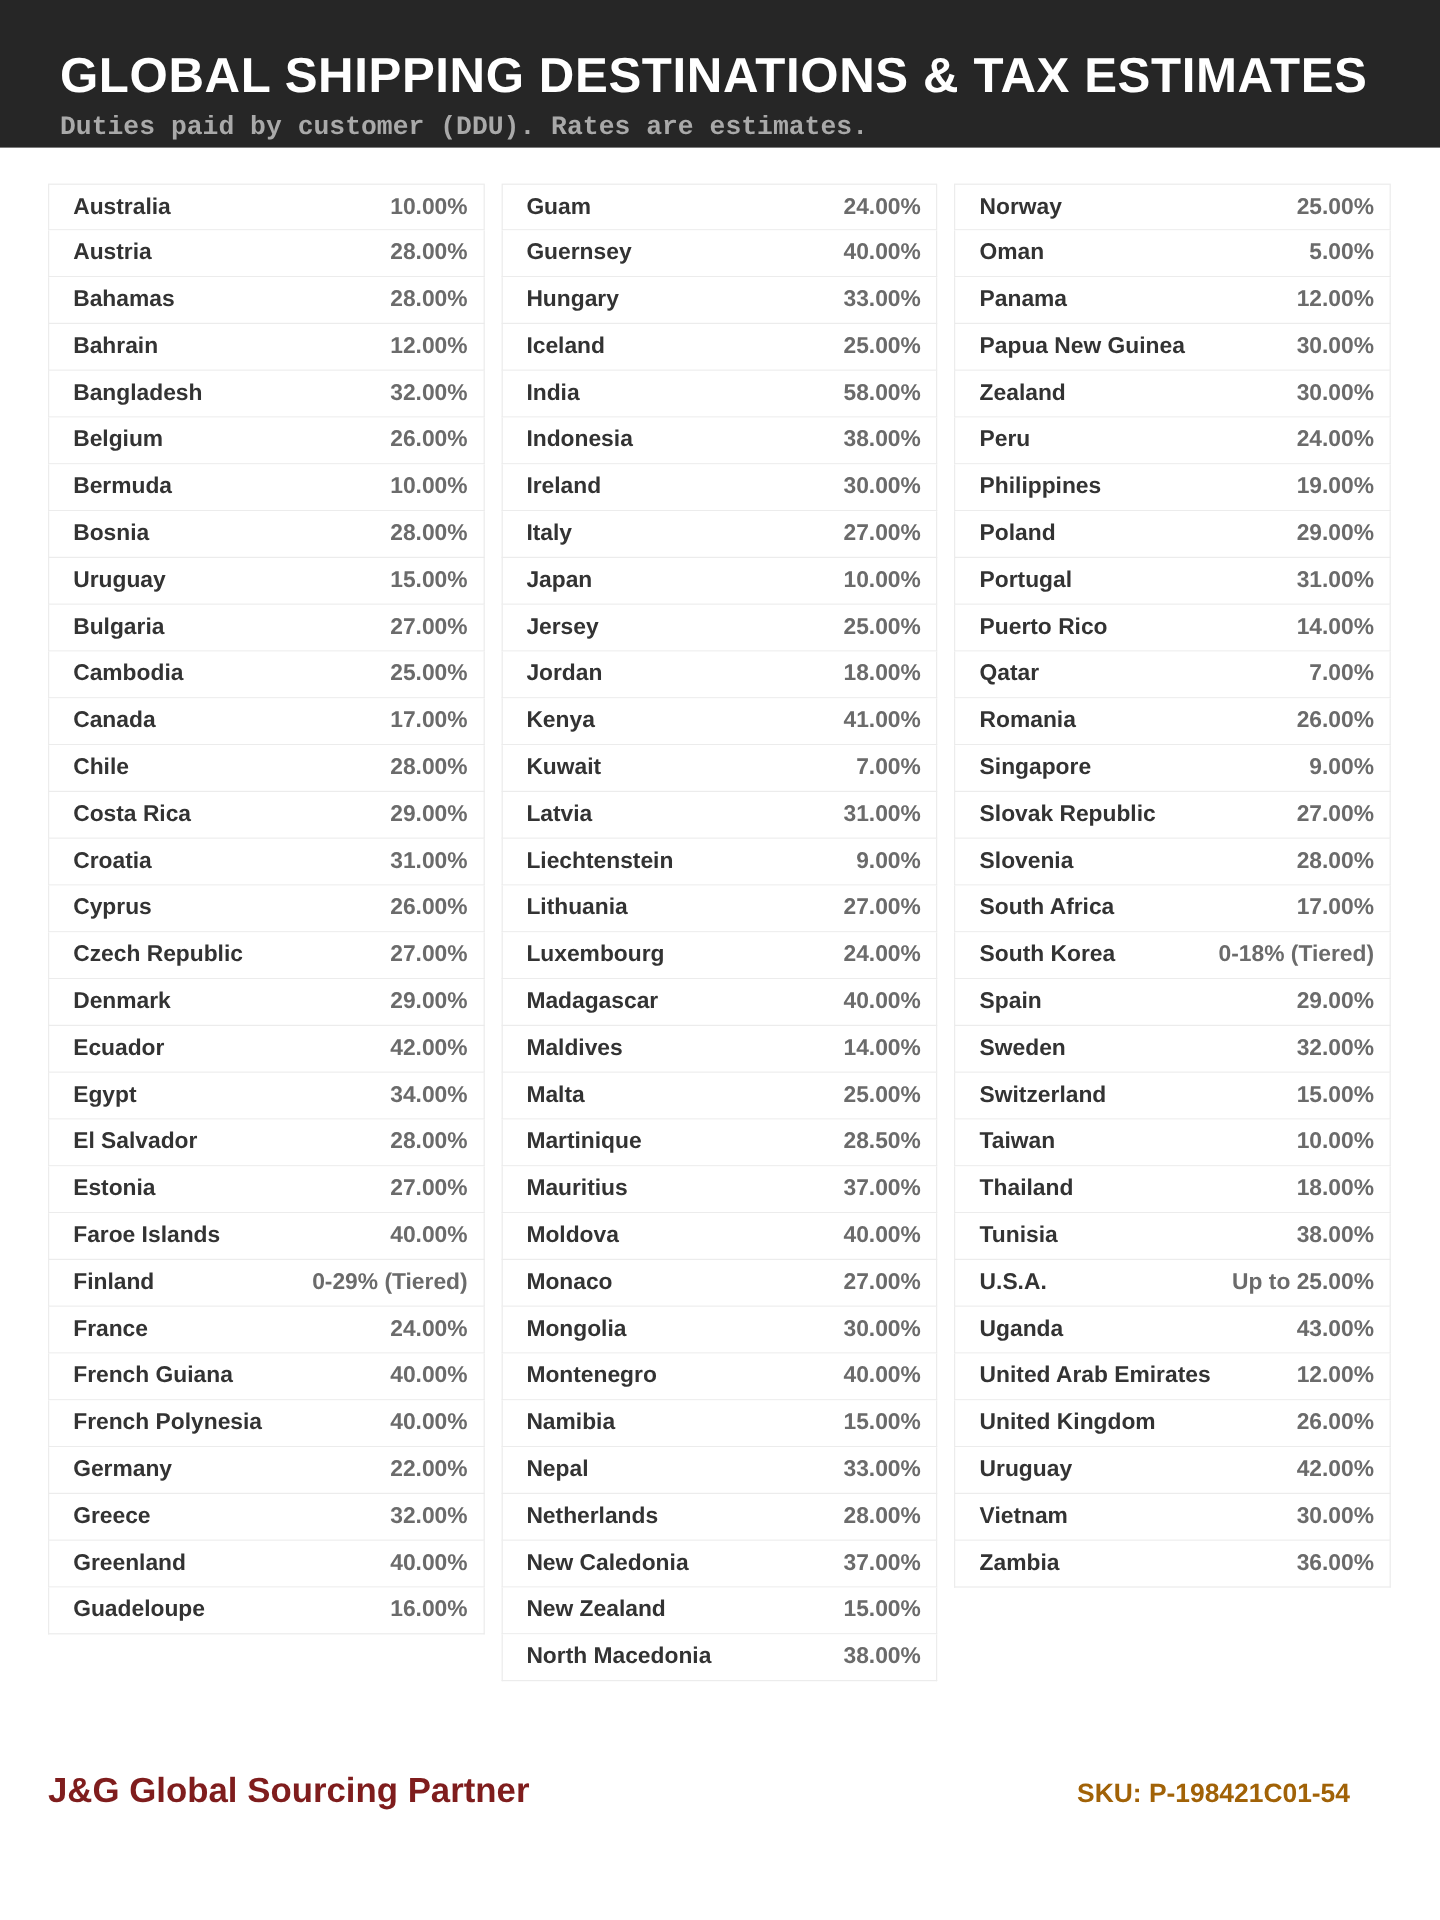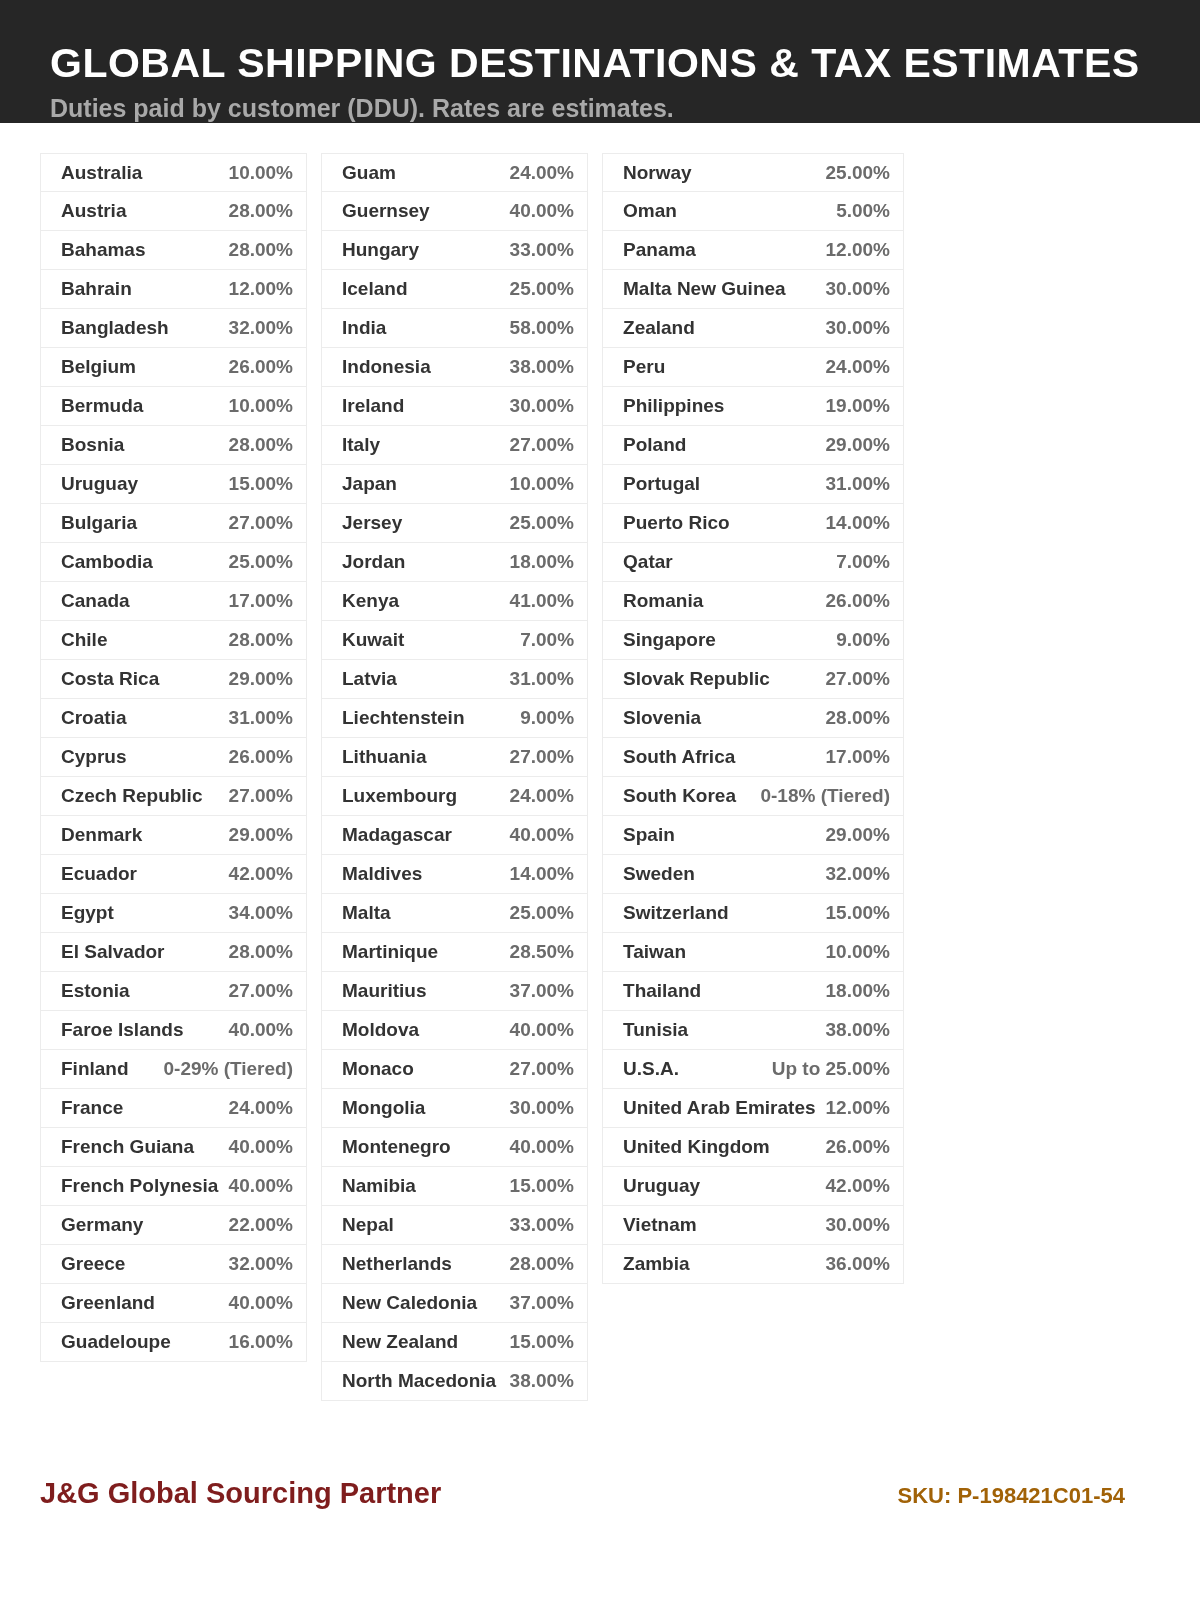--- a/index.html
+++ b/index.html
@@ -21,25 +21,26 @@
     margin: 0;
     color: #ffffff;
     font-size: 41px;
     font-weight: bold;
     letter-spacing: 0.5px;
     white-space: nowrap;
   }
   .subtitle {
     margin: 7px 0 0 0;
     color: #a9a9a9;
-    font-size: 25px;
-    font-weight: bold;
+    font-size: 22px;
+    font-weight: bold;
+    font-family: Liberation Mono, monospace;
   }
   .table-grid {
-    width: 864px;
+    width: 1119px;
     margin: 30px 0 0 40px;
     display: grid;
     grid-template-columns: 1fr 1fr 1fr;
     column-gap: 14px;
     align-items: start;
   }
   .col { background: #ffffff; }
   .row {
     display: flex;
     justify-content: space-between;
@@ -355,21 +356,21 @@
         </div>
         <div class="row">
           <span class="country">Oman</span>
           <span class="rate">5.00%</span>
         </div>
         <div class="row">
           <span class="country">Panama</span>
           <span class="rate">12.00%</span>
         </div>
         <div class="row">
-          <span class="country">Malta New Guinea</span>
+          <span class="country">Papua New Guinea</span>
           <span class="rate">30.00%</span>
         </div>
         <div class="row">
           <span class="country">Zealand</span>
           <span class="rate">30.00%</span>
         </div>
         <div class="row">
           <span class="country">Peru</span>
           <span class="rate">24.00%</span>
         </div>
@@ -437,20 +438,24 @@
           <span class="country">Thailand</span>
           <span class="rate">18.00%</span>
         </div>
         <div class="row">
           <span class="country">Tunisia</span>
           <span class="rate">38.00%</span>
         </div>
         <div class="row">
           <span class="country">U.S.A.</span>
           <span class="rate">Up to 25.00%</span>
+        </div>
+        <div class="row">
+          <span class="country">Uganda</span>
+          <span class="rate">43.00%</span>
         </div>
         <div class="row">
           <span class="country">United Arab Emirates</span>
           <span class="rate">12.00%</span>
         </div>
         <div class="row">
           <span class="country">United Kingdom</span>
           <span class="rate">26.00%</span>
         </div>
         <div class="row">

